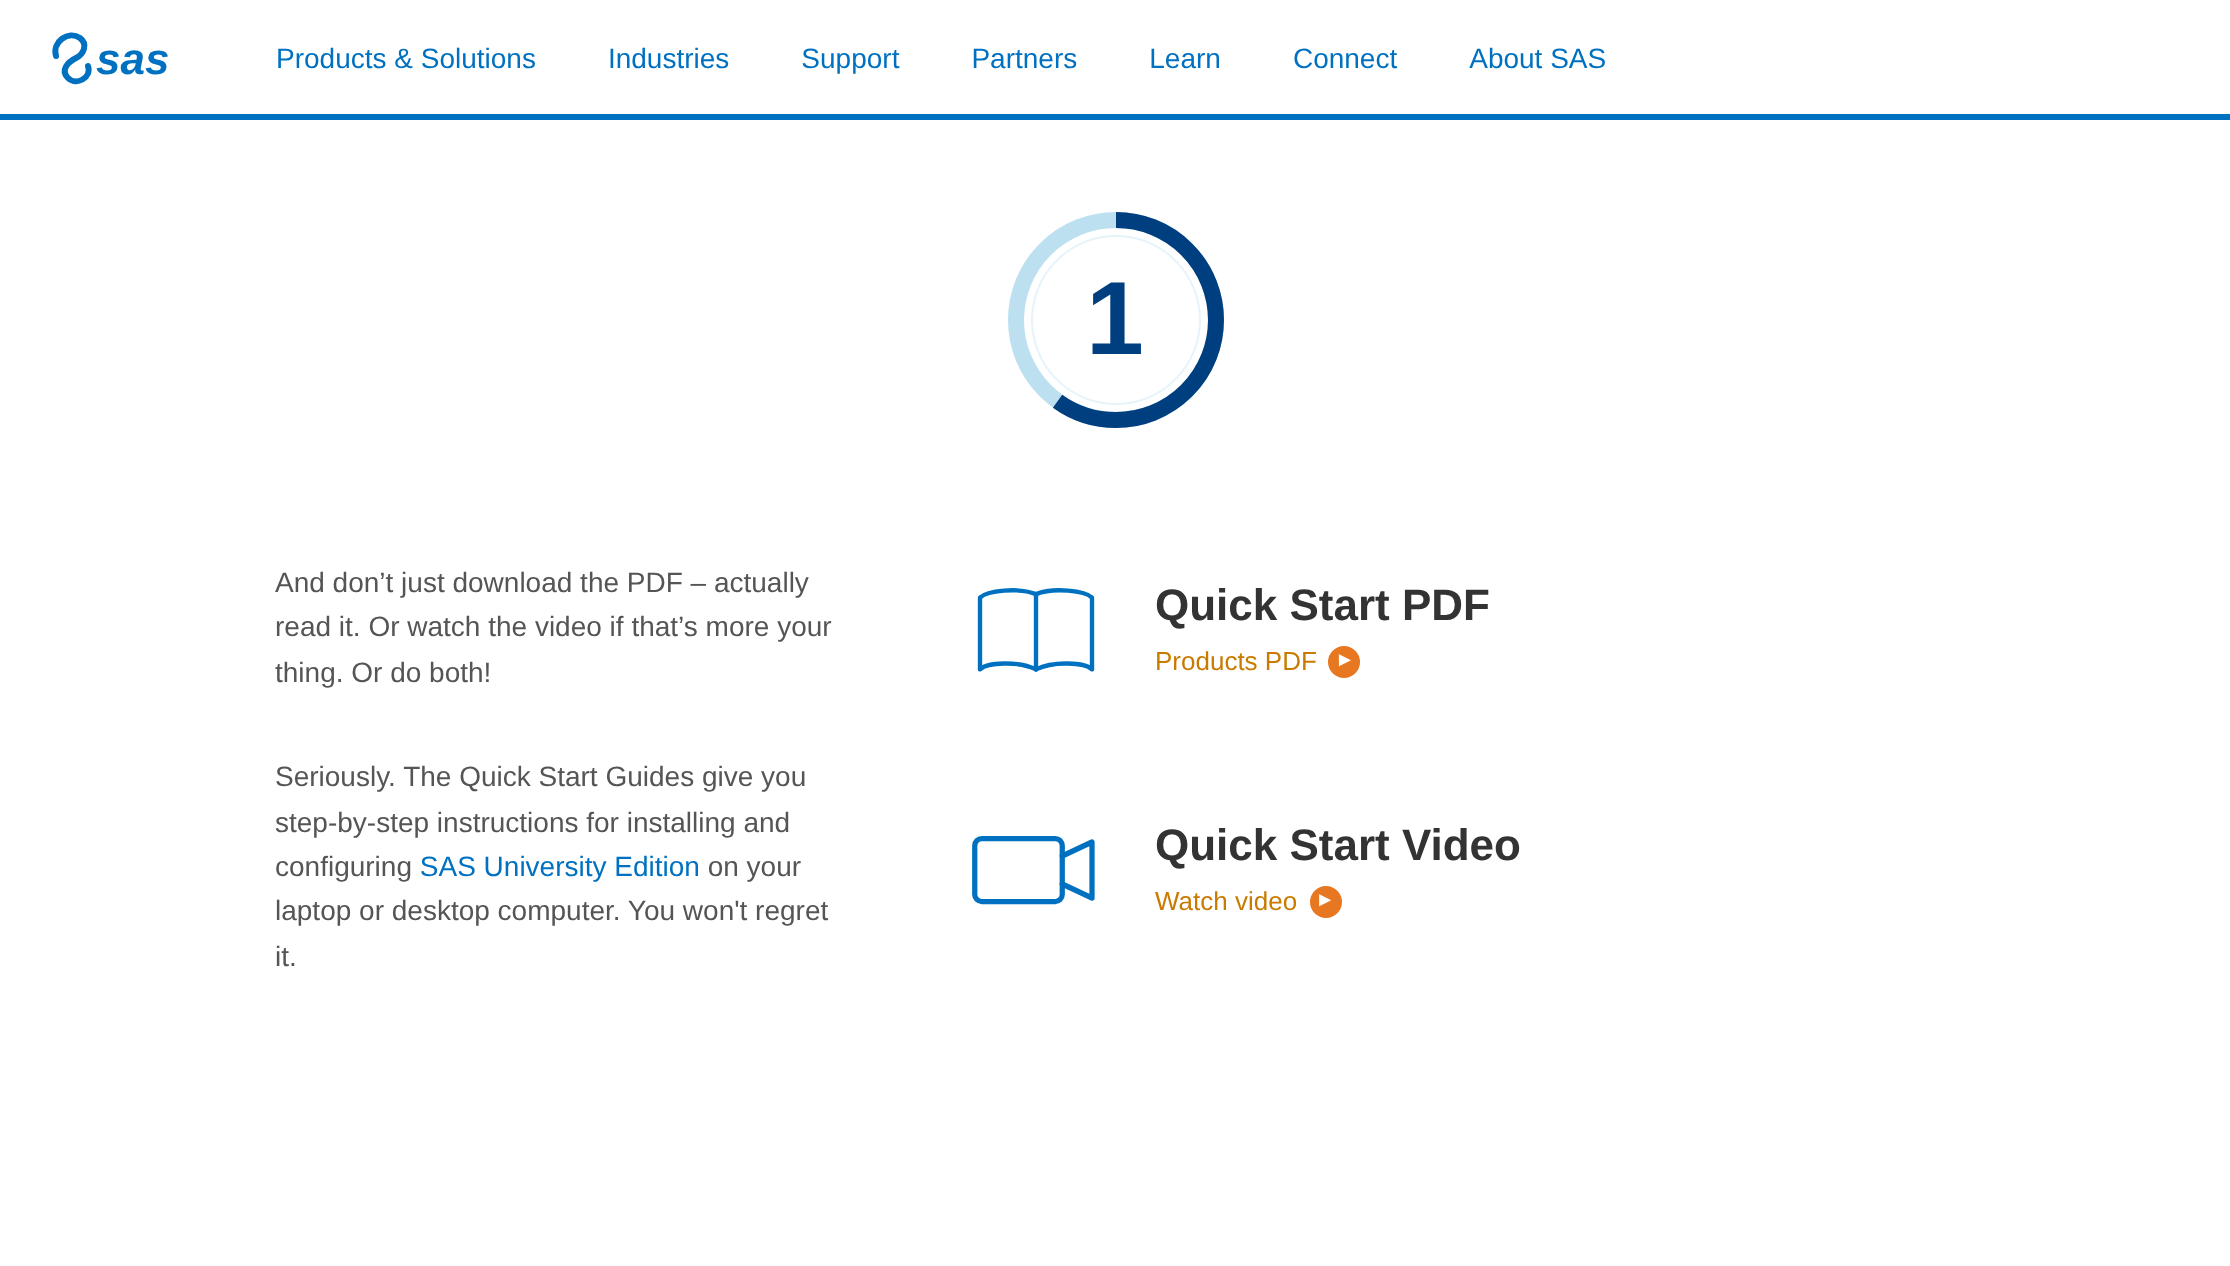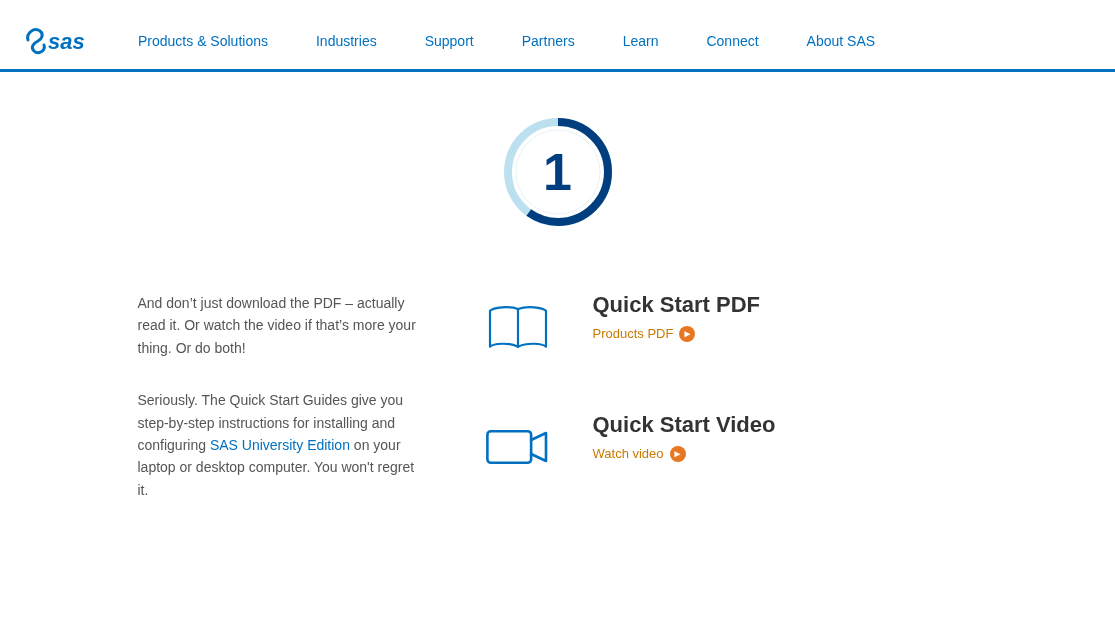--- a/index.html
+++ b/index.html
@@ -6,30 +6,29 @@
     body { font-family: Arial, sans-serif; background: #fff; color: #333; }
 
     
     .header {
       display: flex;
       align-items: center;
       padding: 16px 20px;
       height: 60px;
       border-bottom: 3px solid #0071c0;
       background: #fff;
-      margin-top: 12px;
     }
     .logo {
       display: flex;
       align-items: center;
       margin-right: 30px;
     }
     nav {
       display: flex;
-      gap: 12px;
+      gap: 0;
       align-items: flex-start;
     }
     nav a {
       text-decoration: none;
       color: #0071c0;
       font-size: 14px;
       padding: 0 18px;
       height: 60px;
       display: flex;
       align-items: center;
@@ -105,22 +104,23 @@
       text-decoration: none;
     }
 
     .right-items {
       flex: 1;
     }
 
     
     .resource-item {
       display: flex;
+      align-items: center;
       margin-bottom: 50px;
-      gap: 35px;
+      gap: 20px;
     }
 
     .resource-icon {
       width: 80px;
       height: 70px;
       flex-shrink: 0;
       display: flex;
       align-items: center;
       justify-content: center;
     }

